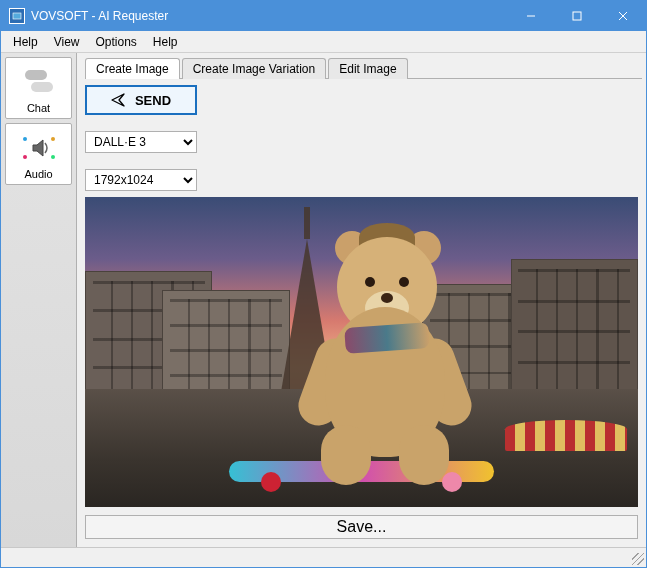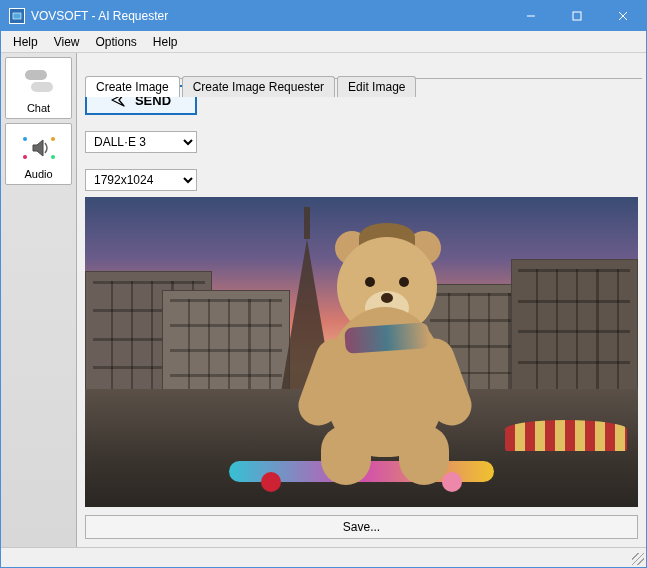--- a/index.html
+++ b/index.html
@@ -88,21 +88,21 @@
     height: 25px;
   }
   .tab {
     padding: 3px 10px;
     border: 1px solid #b0b0b0;
     border-bottom: none;
     background: #e8e8e8;
     margin-right: 2px;
     border-radius: 3px 3px 0 0;
     position: relative;
-    top: 19px;
+    top: 1px;
   }
   .tab.active {
     background: #fff;
     font-weight: 400;
     z-index: 2;
   }
   .tabline {
     height:1px; background:#b0b0b0;
     margin: 0 4px 0 8px;
   }
@@ -221,21 +221,21 @@
   .bear .scarf{ position:absolute; left:50px; top:88px; width:84px;height:26px;
     background:linear-gradient(90deg,#8a4a6a,#4a7a8a,#caa06a); border-radius:8px; transform:rotate(-4deg);}
   .bear .hat{ position:absolute; left:64px; top:-14px; width:56px;height:28px;
     background:#8a6a3a; border-radius:50% 50% 20% 20%;}
 
   .savebtn {
     margin: 2px 8px 8px 8px;
     height: 24px;
     border: 1px solid #b0b0b0;
     background: #f4f4f4;
-    font-size: 12px;
+    font-size: 16px;
     cursor: pointer;
   }
 
   .statusbar {
     height: 20px; border-top: 1px solid #c8c8c8;
     background: #f0f0f0;
     position: relative;
   }
   .statusbar::after {
     content:""; position:absolute; right:2px; bottom:2px;
@@ -306,21 +306,21 @@
             <path d="M26 10 Q30 15 26 20" fill="none" stroke="#666" stroke-width="1.5"></path>
           </svg>
         </div>
         <span>Audio</span>
       </div>
     </div>
 
     <div class="main">
       <div class="tabs">
         <div class="tab active">Create Image</div>
-        <div class="tab">Create Image Requester</div>
+        <div class="tab">Create Image Variation</div>
         <div class="tab">Edit Image</div>
       </div>
       <div class="tabline"></div>
 
       <div class="toprow">
         <div class="controls">
           <div class="sendbtn">
             <span class="arrow">
               <svg width="14" height="14" viewBox="0 0 14 14">
                   <path d="M1 7 L13 1 L8 7 L13 13 Z" fill="none" stroke="#000" stroke-width="1.3" stroke-linejoin="round"></path>

